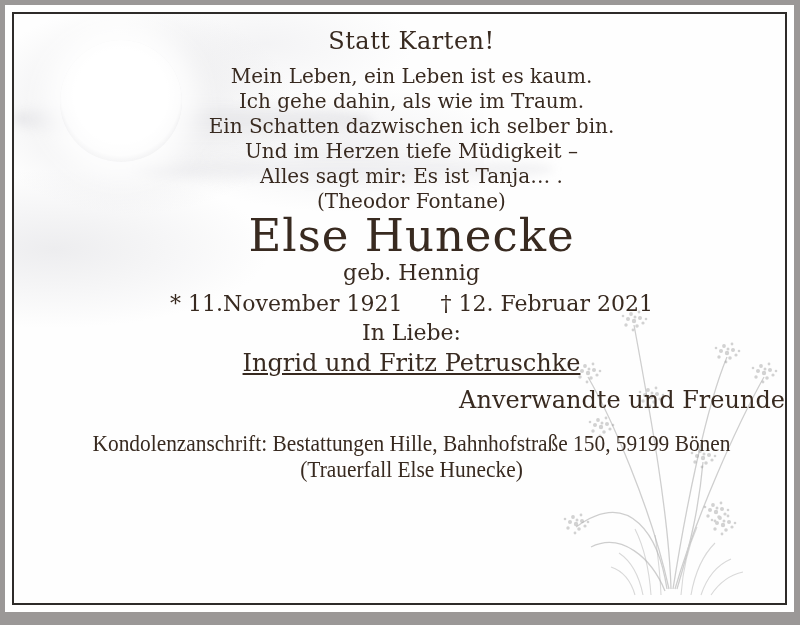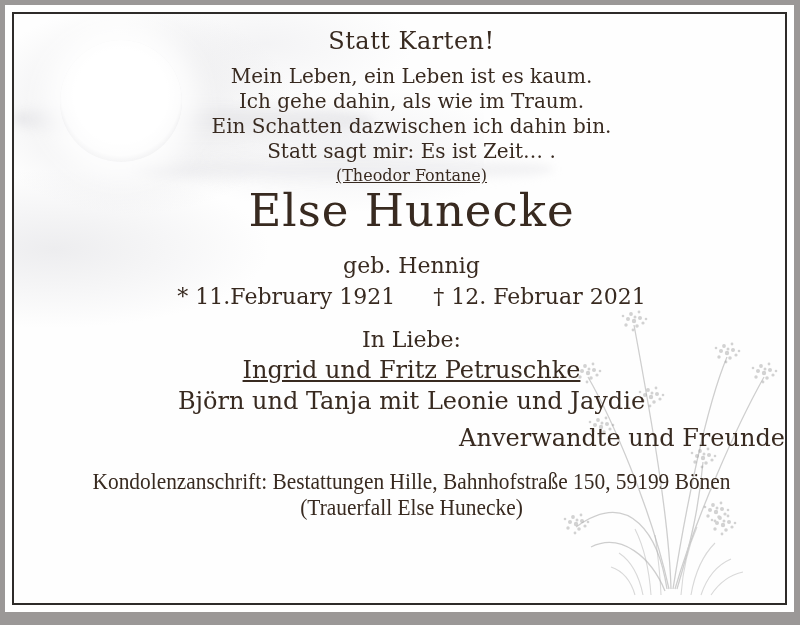--- a/index.html
+++ b/index.html
@@ -60,26 +60,26 @@
   .content{
     position:relative;z-index:2;
     height:100%;
     text-align:center;
     color:#382a20;
     padding-top:13px;
     padding-left:24px;
   }
   .header{font-size:24px;letter-spacing:0.5px;}
   .poem{margin-top:9px;font-size:20px;line-height:25px;}
-  .attribution{font-size:16px;line-height:22px;margin-top:1px;text-decoration:underline;}
+  .attribution{font-size:20px;line-height:22px;margin-top:1px;}
   .name{font-size:45px;line-height:48px;margin-top:0;letter-spacing:1px;}
-  .maiden{font-size:22px;line-height:24px;margin-top:19px;}
+  .maiden{font-size:22px;line-height:24px;margin-top:1px;}
   .dates{font-size:22px;line-height:26px;margin-top:6px;}
   .dates .birth{margin-right:38px;}
-  .intro{font-size:22px;line-height:26px;margin-top:17px;}
+  .intro{font-size:22px;line-height:26px;margin-top:3px;}
   .mourner{font-size:24px;line-height:31px;}
   .mourner.first{margin-top:2px;text-decoration:underline;}
   .mourner.closing{margin-top:6px;text-align:right;}
   .condolence{
     margin-top:15px;
     font-family:"Liberation Serif", serif;
     font-size:23px;line-height:26px;
     transform:scaleX(0.93);
     transform-origin:50% 50%;
   }
@@ -145,35 +145,35 @@
           <use href="#cl" x="70" y="150"></use>
         </g>
       </svg>
 
       <div class="content">
         <div class="header">Statt Karten!</div>
 
         <div class="poem">
           <div class="poem-line">Mein Leben, ein Leben ist es kaum.</div>
           <div class="poem-line">Ich gehe dahin, als wie im Traum.</div>
-          <div class="poem-line">Ein Schatten dazwischen ich dahin bin.</div>
-          <div class="poem-line">Statt sagt mir: Es ist Zeit… .</div>
+          <div class="poem-line">Ein Schatten dazwischen ich selber bin.</div>
+          <div class="poem-line">Und im Herzen tiefe Müdigkeit –</div>
+          <div class="poem-line">Alles sagt mir: Es ist Tanja… .</div>
           <div class="attribution">(Theodor Fontane)</div>
         </div>
 
         <div class="name">Else Hunecke</div>
         <div class="maiden">geb. Hennig</div>
 
         <div class="dates">
-          <span class="birth">* 11.February 1921</span><span class="death">† 12. Februar 2021</span>
+          <span class="birth">* 11.November 1921</span><span class="death">† 12. Februar 2021</span>
         </div>
 
         <div class="intro">In Liebe:</div>
         <div class="mourner first">Ingrid und Fritz Petruschke</div>
-        <div class="mourner">Björn und Tanja mit Leonie und Jaydie</div>
         <div class="mourner closing">Anverwandte und Freunde</div>
 
         <div class="condolence">
           <div>Kondolenzanschrift: Bestattungen Hille, Bahnhofstraße 150, 59199 Bönen</div>
           <div>(Trauerfall Else Hunecke)</div>
         </div>
 
       </div>
 
     </div>

